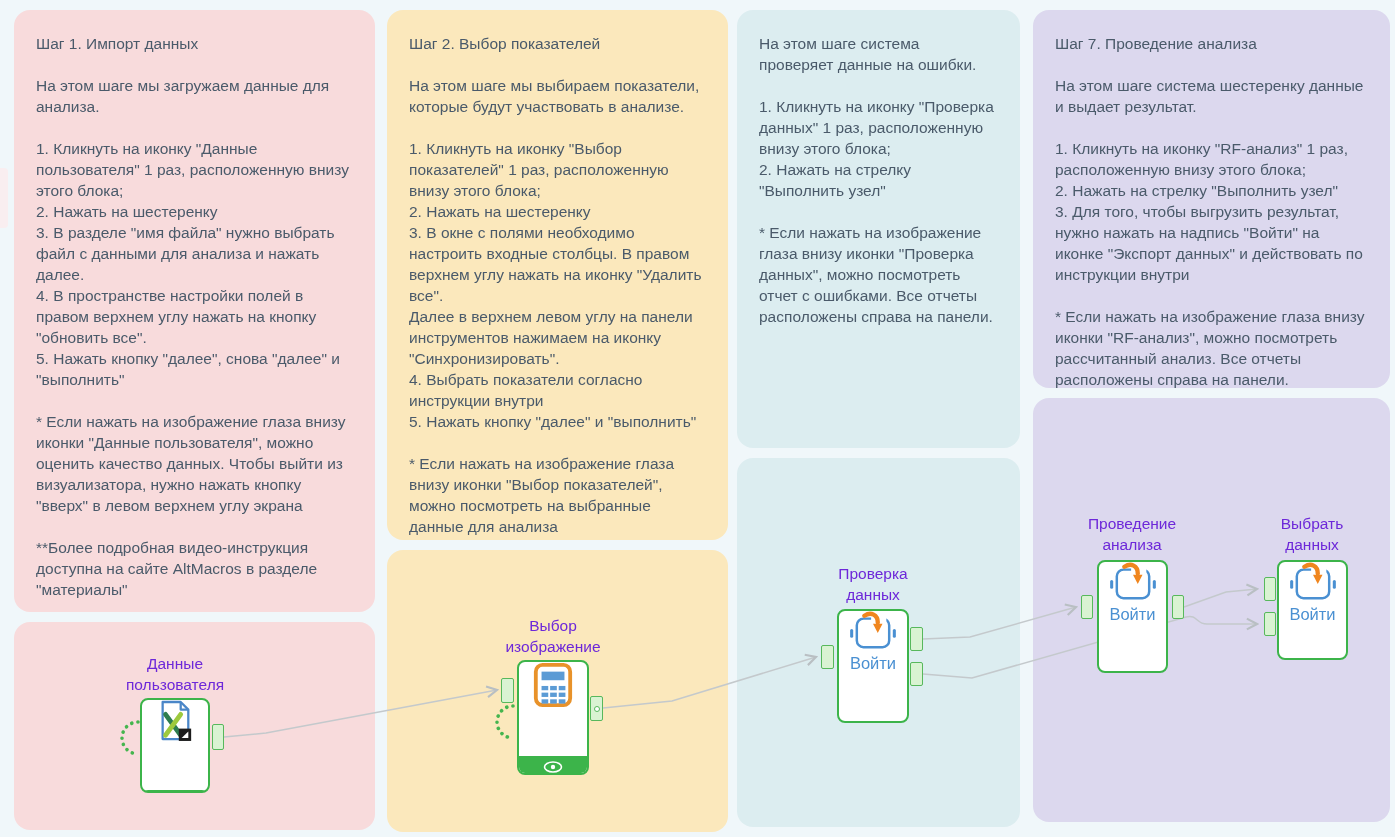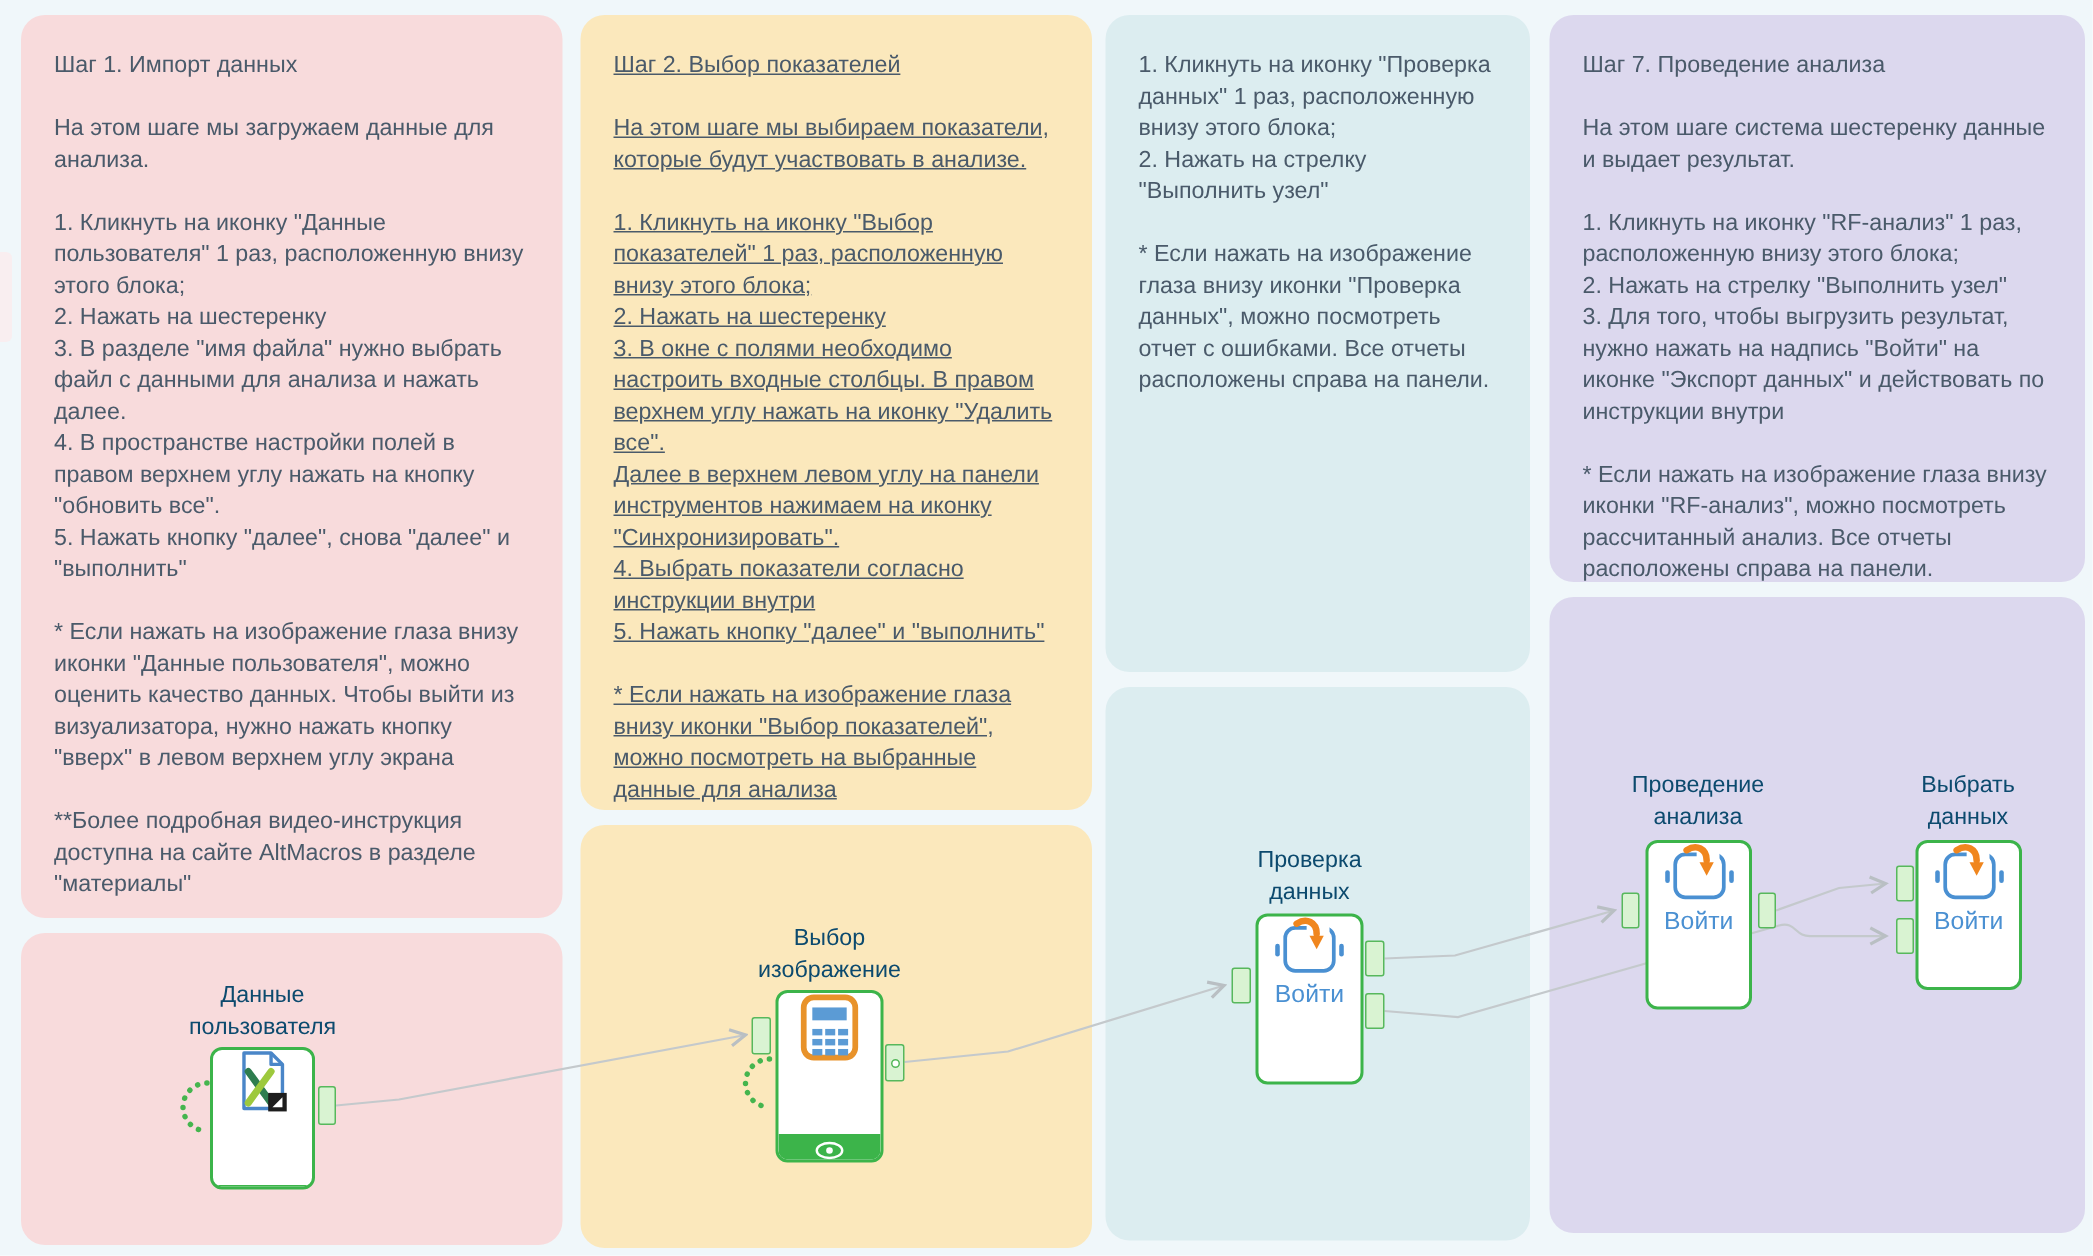--- a/index.html
+++ b/index.html
@@ -4,21 +4,21 @@
 <style>
   html,body{margin:0;padding:0;}
   .page{
     position:relative; width:1395px; height:837px; overflow:hidden;
     background:#f0f7fa;
     font-family:"Liberation Sans", sans-serif;
     color:#4a5a6a;
   }
   .panel{position:absolute; border-radius:16px; z-index:0;}
   .panel-pink{background:#f8dbdc;}
-  .panel-yellow{background:#fbe8bc;text-decoration:underline;}
+  .panel-yellow{background:#fbe8bc;}
   .panel-cyan{background:#dcedf0;}
   .panel-lavender{background:#dcd8ee;}
   .panel-text{box-sizing:border-box; padding:23px 22px; font-size:15.5px; line-height:21px;}
   .panel-title{margin:0 0 21px 0; white-space:pre-line;}
   .panel-text p{margin:0 0 21px 0; white-space:pre-line;}
   .left-tab{position:absolute; left:0; top:168px; width:8px; height:60px;
     background:#f9eef0; border-radius:0 4px 4px 0; z-index:1;}
 
   .wires{position:absolute; left:0; top:0; z-index:1;}
   .wire{fill:none; stroke:#c4c9cc; stroke-width:1.5;}
@@ -30,21 +30,21 @@
   .port-dot{width:6px; height:6px; border-radius:50%; background:#ffffff; border:1.5px solid #57b85c; box-sizing:border-box;}
 
   .node-card{position:absolute; box-sizing:border-box; background:#ffffff;
     border:2.5px solid #3cb44a; border-radius:8px; z-index:3; overflow:hidden;
     display:flex; flex-direction:column; cursor:pointer;gap:48px;}
   .node-icon-area{flex:1; display:flex; flex-direction:column; align-items:center; justify-content:center; gap:1px;}
   .node-action{font-size:16.5px; color:#4a90d2; line-height:20px; margin-top:1px;}
   .node-bar{height:21px; background:#3cb44a; display:flex; align-items:center; justify-content:center; flex:none;}
   .node-bar.thin{height:11px;}
   .node-label{position:absolute; z-index:3; text-align:center; white-space:pre-line;
-    font-size:15.5px; line-height:21px; color:#0c4a6e;}
+    font-size:15.5px; line-height:21px; color:#6d28d9;}
 </style>
 </head>
 <body>
 
 <div class="page">
 
   <div class="panel panel-pink panel-text" style="left:14px; top:10px; width:361px; height:602px;">
     <p class="panel-title">Шаг 1. Импорт данных</p>
     <p>На этом шаге мы загружаем данные для анализа.</p>
     <p>1. Кликнуть на иконку "Данные пользователя" 1 раз, расположенную внизу этого блока;
@@ -64,20 +64,21 @@
 2. Нажать на шестеренку
 3. В окне с полями необходимо настроить входные столбцы.  В правом верхнем углу нажать на иконку "Удалить все".
 Далее в верхнем левом углу на панели инструментов нажимаем на иконку "Синхронизировать".
 4. Выбрать показатели согласно инструкции внутри
 5. Нажать кнопку "далее" и "выполнить"</p>
     <p>* Если нажать на изображение глаза внизу иконки "Выбор показателей", можно посмотреть на выбранные данные для анализа</p>
   </div>
   <div class="panel panel-yellow" style="left:387px; top:550px; width:341px; height:282px;"></div>
 
   <div class="panel panel-cyan panel-text" style="left:737px; top:10px; width:283px; height:438px;">
+    <p>На этом шаге система проверяет данные на ошибки.</p>
     <p>1. Кликнуть на иконку "Проверка данных" 1 раз, расположенную внизу этого блока;
 2. Нажать на стрелку "Выполнить узел"</p>
     <p>* Если нажать на изображение глаза внизу иконки "Проверка данных",  можно посмотреть отчет с ошибками. Все отчеты расположены справа на панели.</p>
   </div>
   <div class="panel panel-cyan" style="left:737px; top:458px; width:283px; height:369px;"></div>
 
   <div class="panel panel-lavender panel-text" style="left:1033px; top:10px; width:357px; height:378px;">
     <p class="panel-title">Шаг 7. Проведение анализа</p>
     <p>На этом шаге система шестеренку данные и выдает результат.</p>
     <p>1. Кликнуть на иконку "RF-анализ" 1 раз, расположенную внизу этого блока;

